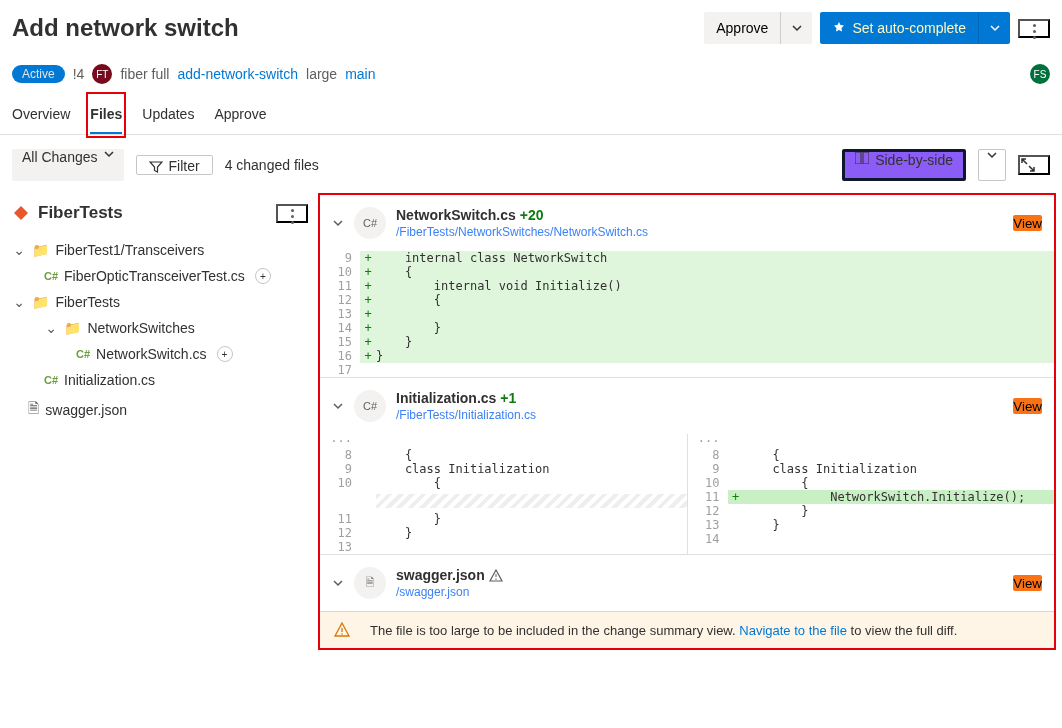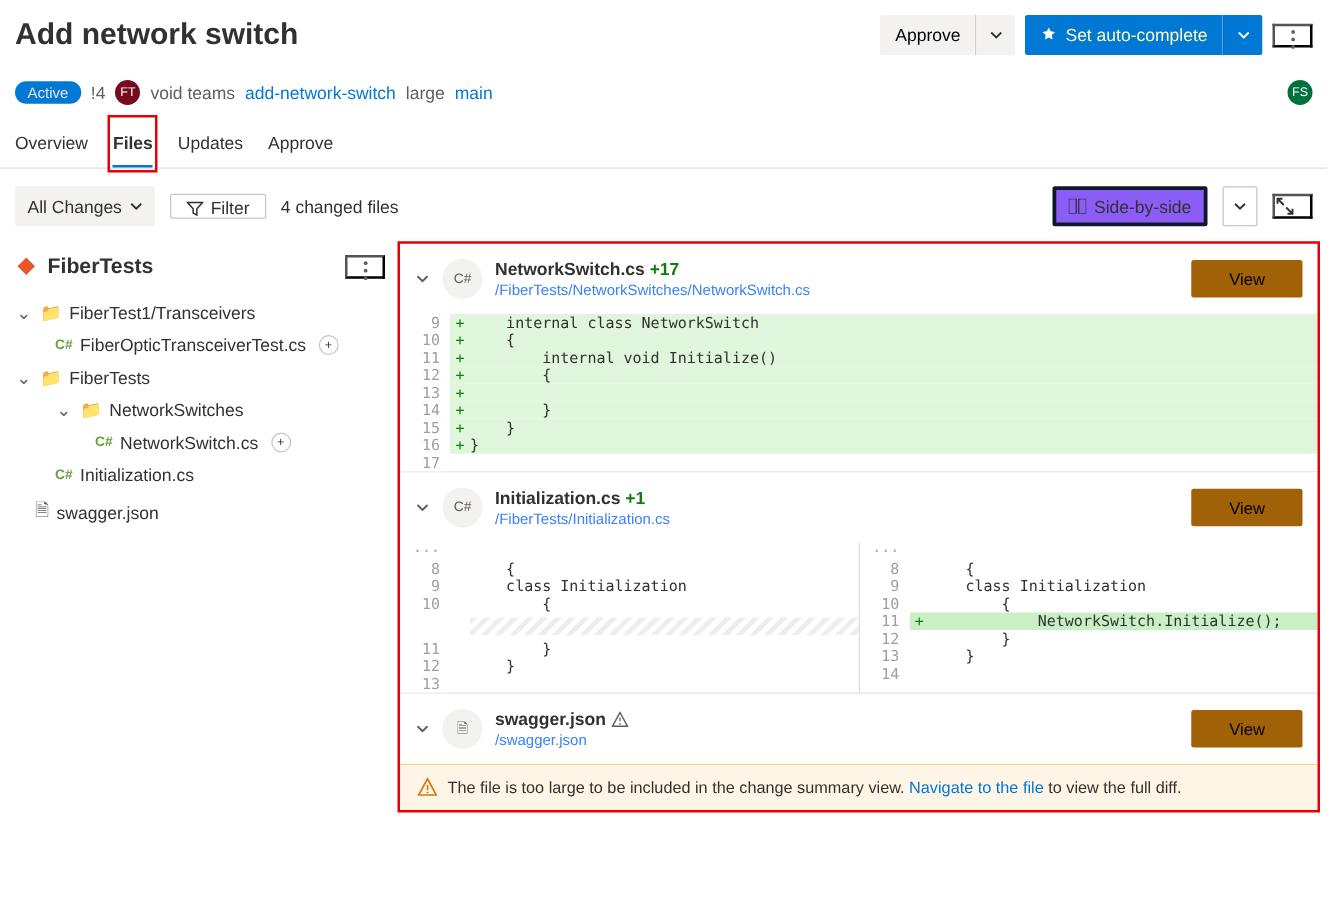--- a/index.html
+++ b/index.html
@@ -19,21 +19,21 @@
 .muted{color:#605e5c}
 .avatar{width:20px;height:20px;border-radius:50%;background:#750b1c;color:#fff;font-size:10px;display:inline-flex;align-items:center;justify-content:center}
 .avatar-g{background:#00703c;margin-left:8px}
 a{color:#0078d4;text-decoration:none}
 .tabs{display:flex;gap:20px;border-bottom:1px solid #e1dfdd;padding:0 12px}
 .tab{padding:10px 0;cursor:pointer;color:#323130}
 .tab.active{border-bottom:2px solid #0078d4;font-weight:600}
 .tab.highlight{outline:2px solid #e5000a;outline-offset:2px}
 .toolbar{display:flex;align-items:center;justify-content:space-between;padding:14px 12px}
 .toolbar-left,.toolbar-right{display:flex;align-items:center;gap:12px}
-.dd{display:inline-flex;align-items:center;gap:6px;height:32px;padding:0 10px;background:#f3f2f1;cursor:pointer;border-radius:2px}
+.dd{display:inline-flex;gap:6px;height:32px;padding:0 10px;background:#f3f2f1;cursor:pointer;border-radius:2px}
 .filter-btn{display:inline-flex;align-items:flex-end;gap:6px;height:20px;padding:0 12px;border:1px solid #c8c6c4;cursor:pointer;border-radius:2px}
 .cont{display:flex;gap:0}
 .sidebar{width:320px;padding:0 12px 12px 12px}
 .repo-head{display:flex;align-items:center;justify-content:space-between;padding:8px 0 14px 0}
 .repo-name{display:flex;align-items:center;gap:8px;font-size:17px;font-weight:600}
 .tree-node{display:flex;align-items:center;gap:6px;padding:5px 0;cursor:pointer}
 .tree-node .chev{width:14px;display:inline-flex;justify-content:center;color:#605e5c}
 .tree-indent-1{padding-left:16px}
 .tree-indent-2{padding-left:32px}
 .tree-indent-4{padding-left:64px}
@@ -41,34 +41,34 @@
 .folder-ico{color:#dcb67a}
 .cs-ico{color:#6c9d3f;font-size:11px;font-weight:600}
 .file-ico{color:#605e5c}
 .main{flex:1;outline:2px solid #e5000a;margin-right:8px;margin-bottom:6px}
 .file-block{background:#fff;border-bottom:1px solid #e1dfdd}
 .file-head{display:flex;align-items:center;padding:12px 12px;gap:10px}
 .file-head .ico-box{width:32px;height:32px;border-radius:50%;background:#f3f2f1;display:flex;align-items:center;justify-content:center;font-size:11px;color:#605e5c}
 .file-title{font-weight:600}
 .plus-count{color:#107c10;font-weight:600}
 .file-path{font-size:12px;color:#3b82f6;margin-top:2px}
-.view-btn{margin-left:auto;background:#a16207;border:none;height:30px;padding:0 30px;cursor:pointer;border-radius:2px}
+.view-btn{margin-left:auto;background:#f97316;border:none;height:16px;padding:0 0;cursor:pointer;border-radius:2px}
 .code{font-family:Consolas,monospace;font-size:12px}
 .code-line{display:flex}
 .ln{width:40px;text-align:right;padding-right:8px;color:#a19f9d;background:#fff;user-select:none;flex-shrink:0}
 .marker{width:16px;text-align:center;color:#107c10;flex-shrink:0}
 .code-text{white-space:pre;flex:1}
 .added{background:#dff6dd}
 .added-bright{background:#c8f0c4}
 .diff-cols{display:flex}
 .diff-col{flex:1}
 .diff-col+.diff-col{border-left:1px solid #e1dfdd}
 .sep-line{display:flex;padding:4px 0;color:#a19f9d}
 .hatch{flex:1;height:14px;background:repeating-linear-gradient(135deg,#eee,#eee 4px,#fff 4px,#fff 8px)}
-.warn-bar{display:flex;align-items:flex-start;gap:8px;padding:10px 14px;background:#fff5e6;border-top:1px solid #f0d98f;font-size:13px}
+.warn-bar{display:flex;align-items:center;gap:20px;padding:10px 14px;background:#fff5e6;border-top:1px solid #f0d98f;font-size:13px}
 .warn-ico{color:#d97706}
 .dots-v{display:inline-block;width:3px;height:3px;background:#605e5c;border-radius:50%;box-shadow:0 -6px 0 #605e5c,0 6px 0 #605e5c}
 svg{display:block}
 </style>
 </head>
 <body>
 
 <div class="header">
   <div class="title-row">
     <div class="title">Add network switch</div>
@@ -94,21 +94,21 @@
             </svg>
           </button>
       </div>
       <button class="btn-icon"><span class="dots-v"></span></button>
     </div>
   </div>
   <div class="meta-row">
     <span class="badge">Active</span>
     <span class="muted">!4</span>
     <span class="avatar">FT</span>
-    <span class="muted">void teams</span>
+    <span class="muted">fiber full</span>
     <a href="#">add-network-switch</a>
     <span class="muted">large</span>
     <a href="#">main</a>
     <span class="avatar avatar-g" style="margin-left:auto">FS</span>
   </div>
 </div>
 
 <div class="tabs">
   <div class="tab">Overview</div>
   <div class="tab active highlight">Files</div>
@@ -204,21 +204,21 @@
 
   <div class="main">
 
     <div class="file-block">
       <div class="file-head">
         <svg width="12" height="12" viewBox="0 0 12 12">
             <path d="M2 4l4 4 4-4" stroke="#605e5c" stroke-width="1.5" fill="none"></path>
           </svg>
         <div class="ico-box">C#</div>
         <div>
-          <div><span class="file-title">NetworkSwitch.cs</span> <span class="plus-count">+17</span></div>
+          <div><span class="file-title">NetworkSwitch.cs</span> <span class="plus-count">+20</span></div>
           <div class="file-path">/FiberTests/NetworkSwitches/NetworkSwitch.cs</div>
         </div>
         <button class="view-btn">View</button>
       </div>
       <div class="code" id="code1">
           <div class="code-line added">
             <span class="ln">9</span>
             <span class="marker">+</span>
             <span class="code-text">    internal class NetworkSwitch</span>
           </div>

